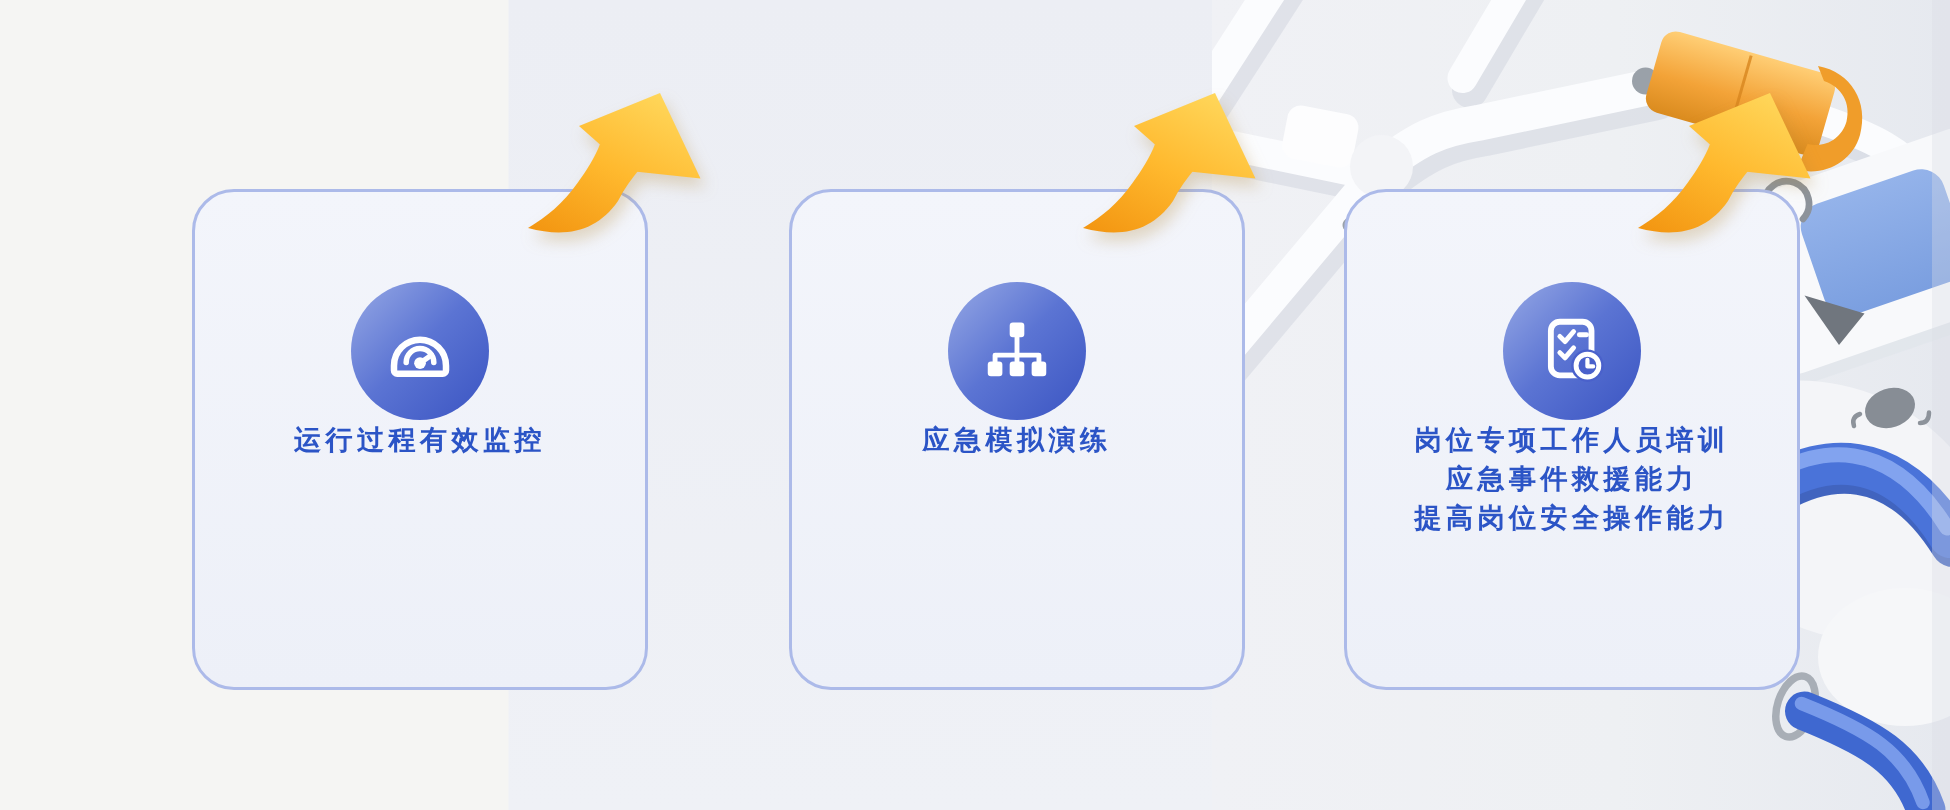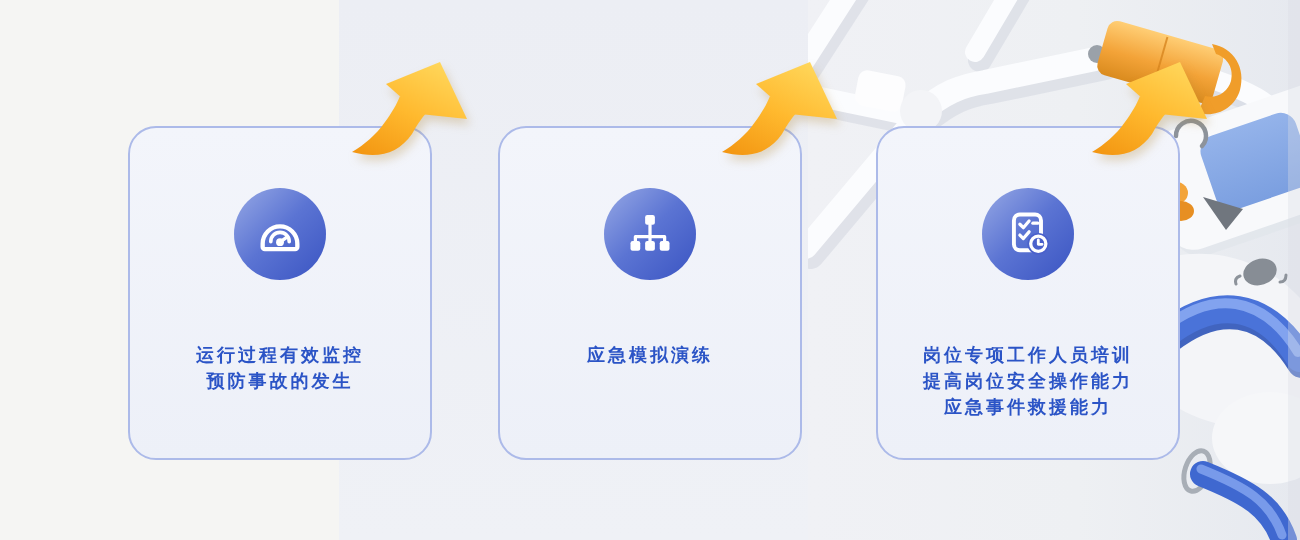--- a/index.html
+++ b/index.html
@@ -9,28 +9,28 @@
     background:linear-gradient(180deg,#eceef4 0%,#eff1f6 100%);
   }
   .bg-left{position:absolute;left:0;top:0;width:339px;height:540px;background:#f5f5f3;z-index:0;}
   .decor{position:absolute;left:808px;top:0;z-index:1;}
   .card{
     position:absolute;top:126px;width:304px;height:334px;box-sizing:border-box;
     border:2px solid #acbae9;border-radius:28px;
     background:linear-gradient(180deg,#f3f5fb 0%,#edf0f8 100%);
     display:flex;flex-direction:column;align-items:center;z-index:2;
   }
-  .card-1{left:128px;} .card-2{left:498px;} .card-3{left:876px;}
+  .card-1{left:128px;} .card-2{left:526px;} .card-3{left:896px;}
   .icon-circle{
     margin-top:60px;width:92px;height:92px;border-radius:50%;
     background:linear-gradient(135deg,#97a9e5 0%,#5b74d3 48%,#3a54c2 100%);
     display:flex;align-items:center;justify-content:center;flex:0 0 auto;
   }
   .card-text{
-    margin-top:62px;text-align:center;
+    text-align:center;
     font-size:18px;font-weight:700;color:#2b54c6;
     line-height:26px;letter-spacing:3px;white-space:nowrap;
   }
   .arrow{position:absolute;top:56px;width:122px;height:104px;z-index:3;
     filter:drop-shadow(3px 6px 5px rgba(176,134,52,0.28));}
   .arrow-1{left:350px;} .arrow-2{left:720px;} .arrow-3{left:1090px;}
 </style>
 </head>
 <body>
 
@@ -143,21 +143,20 @@
     <div class="icon-circle">
       <svg viewBox="0 0 48 48" width="52" height="52">
         <path d="M8,36 v-3 a16,16 0 1 1 32,0 v3 a2,2 0 0 1 -2,2 H10 a2,2 0 0 1 -2,-2 Z" fill="none" stroke="#fff" stroke-width="4" stroke-linejoin="round"></path>
         <path d="M15.5,31 a8.5,8.5 0 1 1 17,0" fill="none" stroke="#fff" stroke-width="3.4" stroke-linecap="round"></path>
         <line x1="24" y1="31.5" x2="31" y2="26.5" stroke="#fff" stroke-width="3.2" stroke-linecap="round"></line>
         <circle cx="24" cy="31.5" r="3.6" fill="#fff"></circle>
       </svg>
     </div>
     <div class="card-text">
       <div>运行过程有效监控</div>
-      <div>预防事故的发生</div>
     </div>
   </div>
 
   <div class="card card-2">
     <div class="icon-circle">
       <svg viewBox="0 0 48 48" width="52" height="52">
         <rect x="19.5" y="6.5" width="9" height="9" rx="2" fill="#fff"></rect>
         <path d="M24,15.5 V31 M10.5,31 v-4.5 h27 V31" fill="none" stroke="#fff" stroke-width="3" stroke-linecap="round" stroke-linejoin="round"></path>
         <rect x="6" y="30.5" width="9" height="9" rx="2" fill="#fff"></rect>
         <rect x="19.5" y="30.5" width="9" height="9" rx="2" fill="#fff"></rect>
@@ -176,22 +175,22 @@
         <path d="M16.5,15 l3.2,3.2 L25,12" fill="none" stroke="#fff" stroke-width="3" stroke-linecap="round" stroke-linejoin="round"></path>
         <line x1="28.5" y1="14" x2="33" y2="14" stroke="#fff" stroke-width="3" stroke-linecap="round"></line>
         <path d="M16.5,25 l3.2,3.2 L25,22" fill="none" stroke="#fff" stroke-width="3" stroke-linecap="round" stroke-linejoin="round"></path>
         <circle cx="33.5" cy="33" r="10" fill="#4a61cb"></circle>
         <circle cx="33.5" cy="33" r="7" fill="none" stroke="#fff" stroke-width="3"></circle>
         <path d="M33.5,29.5 V33.5 H37" fill="none" stroke="#fff" stroke-width="2.6" stroke-linecap="round" stroke-linejoin="round"></path>
       </svg>
     </div>
     <div class="card-text">
       <div>岗位专项工作人员培训</div>
+      <div>应急事件救援能力</div>
       <div>提高岗位安全操作能力</div>
-      <div>应急事件救援能力</div>
     </div>
   </div>
 
   <svg class="arrow arrow-1" viewBox="0 0 122 104">
       <use href="#arrowShape"></use>
     </svg>
   <svg class="arrow arrow-2" viewBox="0 0 122 104">
       <use href="#arrowShape"></use>
     </svg>
   <svg class="arrow arrow-3" viewBox="0 0 122 104">

